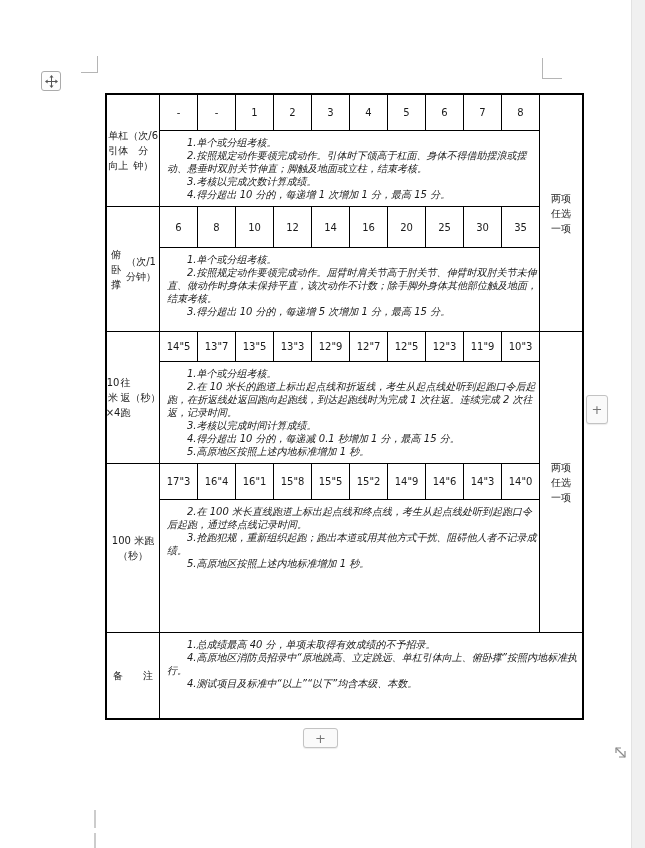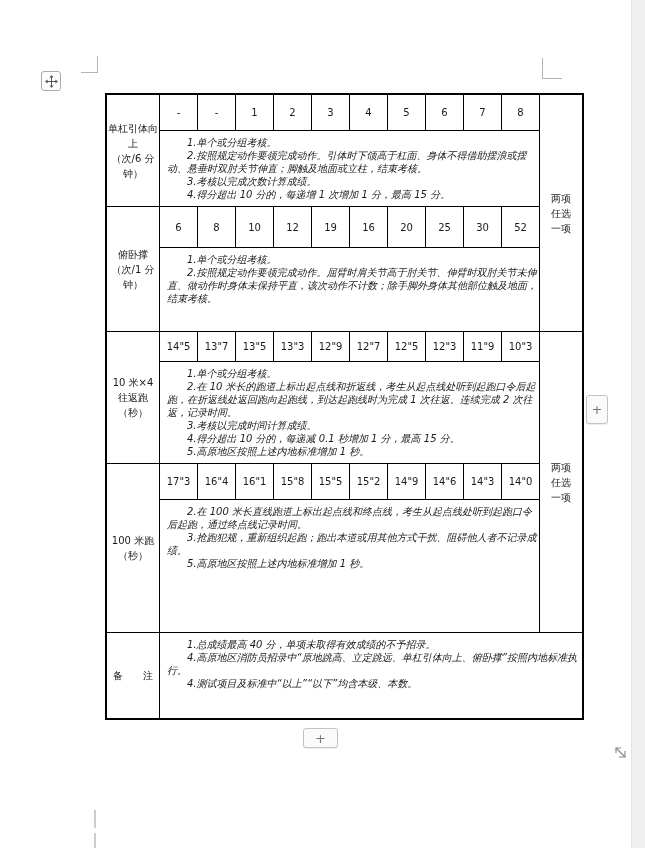--- a/index.html
+++ b/index.html
@@ -58,21 +58,21 @@
     grid-template-columns: 53px repeat(10, 1fr) 42px;
     grid-template-rows: 36px 76px 41px 84px 30px 102px 36px 133px 85px;
     background: #fff;
   }
   .cell { border-right: 1px solid #000; border-bottom: 1px solid #000; overflow: hidden; }
   .nobr { border-right: none; }
   .nobb { border-bottom: none; }
 
   .lab {
     grid-column: 1;
-    display: flex; flex-direction: column;
+    display: flex; flex-direction: row;
     align-items: center; justify-content: center;
     text-align: center;
     font-size: 10px; line-height: 15px;
     padding: 2px 1px;
   }
   .vc {
     display: flex; align-items: center; justify-content: center;
     font-size: 10px;
   }
   .notes { padding: 5px 0 0 7px; font-size: 10px; font-style: italic; }
@@ -150,29 +150,30 @@
   </div>
 
   <div class="cell lab" style="grid-row:3/5">
     <span>俯卧撑</span>
     <span>（次/1 分钟）</span>
   </div>
   <div class="cell vc col2 vr3">6</div>
   <div class="cell vc col3 vr3">8</div>
   <div class="cell vc col4 vr3">10</div>
   <div class="cell vc col5 vr3">12</div>
-  <div class="cell vc col6 vr3">19</div>
+  <div class="cell vc col6 vr3">14</div>
   <div class="cell vc col7 vr3">16</div>
   <div class="cell vc col8 vr3">20</div>
   <div class="cell vc col9 vr3">25</div>
   <div class="cell vc col10 vr3">30</div>
-  <div class="cell vc col11 vr3">52</div>
+  <div class="cell vc col11 vr3">35</div>
   <div class="cell notes" style="grid-column:2/12;grid-row:4">
     <p>1.单个或分组考核。</p>
     <p>2.按照规定动作要领完成动作。屈臂时肩关节高于肘关节、伸臂时双肘关节未伸直、做动作时身体未保持平直，该次动作不计数；除手脚外身体其他部位触及地面，结束考核。</p>
+    <p>3.得分超出 10 分的，每递增 5 次增加 1 分，最高 15 分。</p>
   </div>
 
   <div class="cell side nobr" style="grid-column:12;grid-row:1/5">
     <span>两项</span>
     <span>任选</span>
     <span>一项</span>
   </div>
 
   <div class="cell lab" style="grid-row:5/7">
     <span>10 米×4</span>

